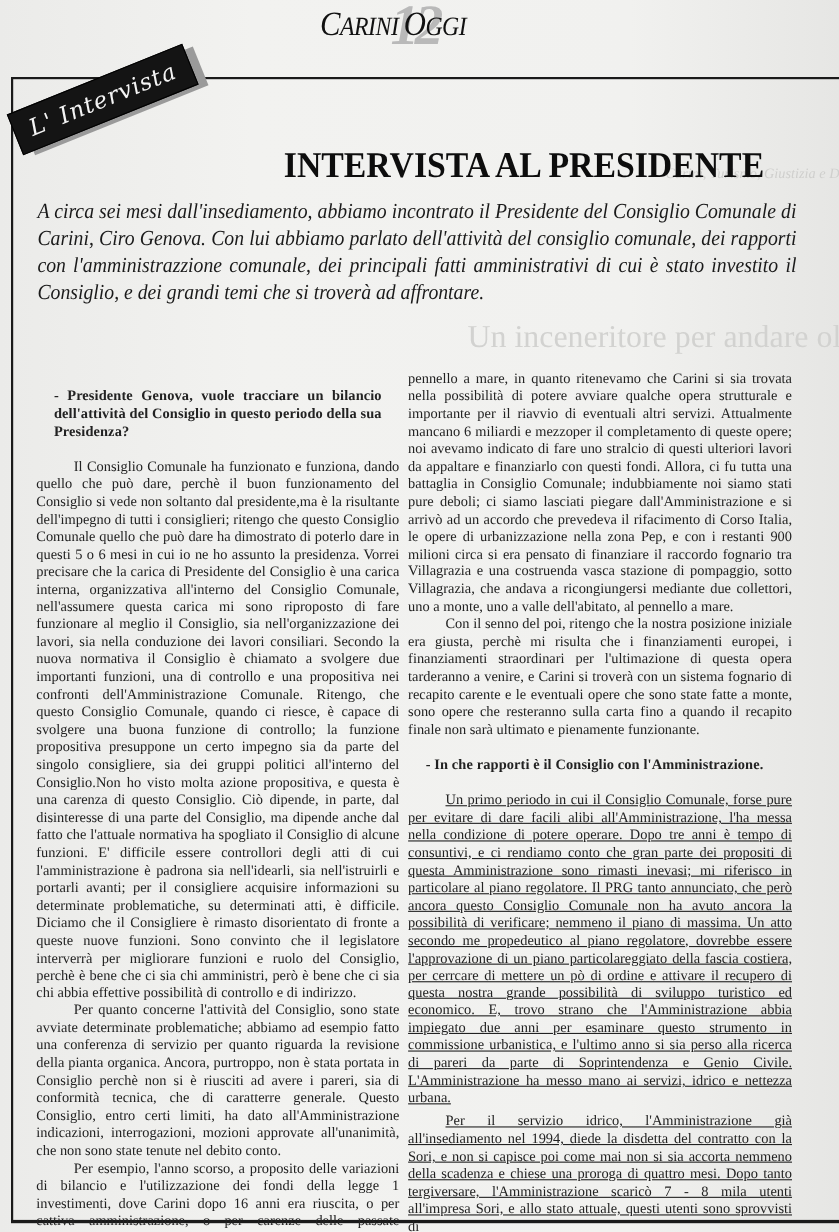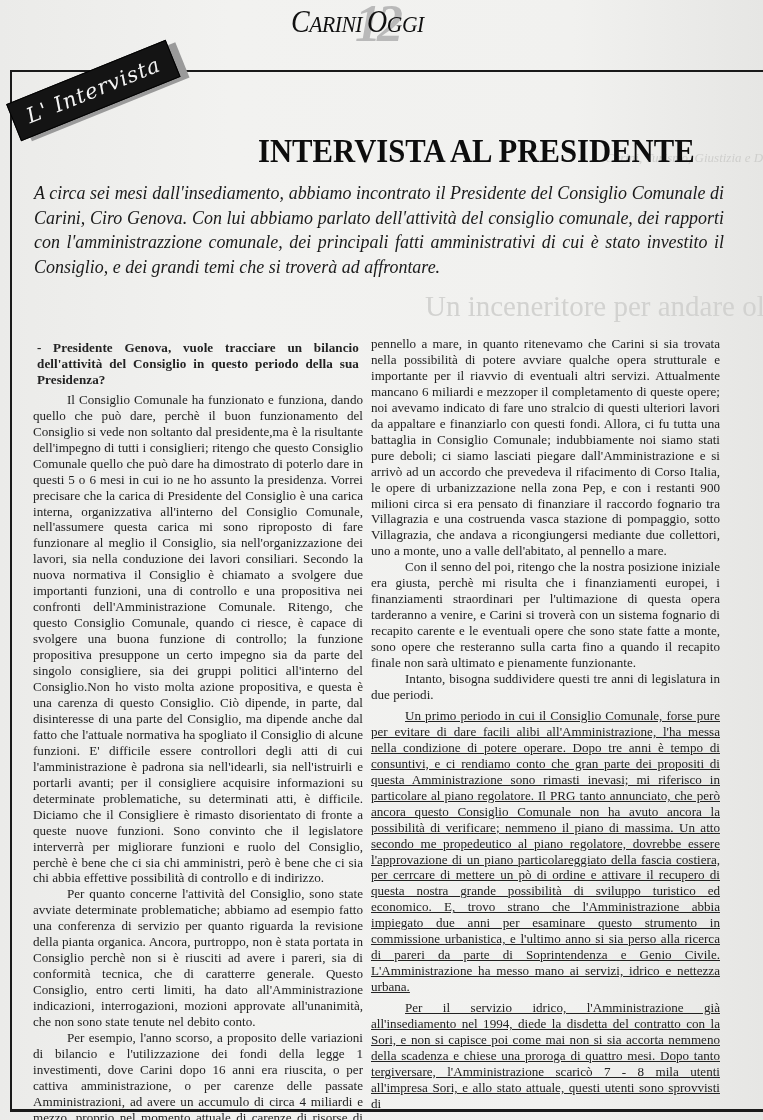--- a/index.html
+++ b/index.html
@@ -87,21 +87,21 @@
     .col {
       position: absolute; top: 336px;
       font-family: "Liberation Serif", serif; font-size: 13.1px; line-height: 15.95px;
       color: #222; text-align: justify;
     }
     .col-left { left: 33px; width: 330px; }
     .col-right { left: 371px; width: 349px; }
     .col p { margin: 0; text-indent: 34px; }
     .col p.noindent { text-indent: 0; }
     .col .q {
-      font-weight: bold; margin: 4px; text-indent: 0;
+      font-weight: bold; margin: 16px; text-indent: 0;
       letter-spacing: 0.1px;
     }
     .col p.gap { margin-top: 5px; text-decoration: underline; }
   </style>
 </head>
 <body>
 
 <div class="page-bg"></div>
 
 <div class="masthead">
@@ -128,16 +128,16 @@
 <div class="col col-left">
   <p class="q">- Presidente Genova, vuole tracciare un bilancio dell'attività del Consiglio in questo periodo della sua Presidenza?</p>
   <p>Il Consiglio Comunale ha funzionato e funziona, dando quello che può dare, perchè il buon funzionamento del Consiglio si vede non soltanto dal presidente,ma è la risultante dell'impegno di tutti i consiglieri; ritengo che questo Consiglio Comunale quello che può dare ha dimostrato di poterlo dare in questi 5 o 6 mesi in cui io ne ho assunto la presidenza. Vorrei precisare che la carica di Presidente del Consiglio è una carica interna, organizzativa all'interno del Consiglio Comunale, nell'assumere questa carica mi sono riproposto di fare funzionare al meglio il Consiglio, sia nell'organizzazione dei lavori, sia nella conduzione dei lavori consiliari. Secondo la nuova normativa il Consiglio è chiamato a svolgere due importanti funzioni, una di controllo e una propositiva nei confronti dell'Amministrazione Comunale. Ritengo, che questo Consiglio Comunale, quando ci riesce, è capace di svolgere una buona funzione di controllo; la funzione propositiva presuppone un certo impegno sia da parte del singolo consigliere, sia dei gruppi politici all'interno del Consiglio.Non ho visto molta azione propositiva, e questa è una carenza di questo Consiglio. Ciò dipende, in parte, dal disinteresse di una parte del Consiglio, ma dipende anche dal fatto che l'attuale normativa ha spogliato il Consiglio di alcune funzioni. E' difficile essere controllori degli atti di cui l'amministrazione è padrona sia nell'idearli, sia nell'istruirli e portarli avanti; per il consigliere acquisire informazioni su determinate problematiche, su determinati atti, è difficile. Diciamo che il Consigliere è rimasto disorientato di fronte a queste nuove funzioni. Sono convinto che il legislatore interverrà per migliorare funzioni e ruolo del Consiglio, perchè è bene che ci sia chi amministri, però è bene che ci sia chi abbia effettive possibilità di controllo e di indirizzo.</p>
   <p>Per quanto concerne l'attività del Consiglio, sono state avviate determinate problematiche; abbiamo ad esempio fatto una conferenza di servizio per quanto riguarda la revisione della pianta organica. Ancora, purtroppo, non è stata portata in Consiglio perchè non si è riusciti ad avere i pareri, sia di conformità tecnica, che di caratterre generale. Questo Consiglio, entro certi limiti, ha dato all'Amministrazione indicazioni, interrogazioni, mozioni approvate all'unanimità, che non sono state tenute nel debito conto.</p>
   <p>Per esempio, l'anno scorso, a proposito delle variazioni di bilancio e l'utilizzazione dei fondi della legge 1 investimenti, dove Carini dopo 16 anni era riuscita, o per cattiva amministrazione, o per carenze delle passate Amministrazioni, ad avere un accumulo di circa 4 miliardi e mezzo, proprio nel momento attuale di carenze di risorse di trasferimenti da parte di Enti pubblici superiori, noi avevamo dato, mi riferisco a quella parte del Consiglio che non si riconosce in questa Amministrazione, l'indicazione di completare le opere relative al depuratore e</p>
 </div>
 
 <div class="col col-right">
   <p class="noindent">pennello a mare, in quanto ritenevamo che Carini si sia trovata nella possibilità di potere avviare qualche opera strutturale e importante per il riavvio di eventuali altri servizi. Attualmente mancano 6 miliardi e mezzoper il completamento di queste opere; noi avevamo indicato di fare uno stralcio di questi ulteriori lavori da appaltare e finanziarlo con questi fondi. Allora, ci fu tutta una battaglia in Consiglio Comunale; indubbiamente noi siamo stati pure deboli; ci siamo lasciati piegare dall'Amministrazione e si arrivò ad un accordo che prevedeva il rifacimento di Corso Italia, le opere di urbanizzazione nella zona Pep, e con i restanti 900 milioni circa si era pensato di finanziare il raccordo fognario tra Villagrazia e una costruenda vasca stazione di pompaggio, sotto Villagrazia, che andava a ricongiungersi mediante due collettori, uno a monte, uno a valle dell'abitato, al pennello a mare.</p>
   <p>Con il senno del poi, ritengo che la nostra posizione iniziale era giusta, perchè mi risulta che i finanziamenti europei, i finanziamenti straordinari per l'ultimazione di questa opera tarderanno a venire, e Carini si troverà con un sistema fognario di recapito carente e le eventuali opere che sono state fatte a monte, sono opere che resteranno sulla carta fino a quando il recapito finale non sarà ultimato e pienamente funzionante.</p>
-  <p>Intanto, bisogna suddividere questi tre anni di legislatura in due periodi.</p>
+  <p class="q">- In che rapporti è il Consiglio con l'Amministrazione.</p>
   <p class="gap">Un primo periodo in cui il Consiglio Comunale, forse pure per evitare di dare facili alibi all'Amministrazione, l'ha messa nella condizione di potere operare. Dopo tre anni è tempo di consuntivi, e ci rendiamo conto che gran parte dei propositi di questa Amministrazione sono rimasti inevasi; mi riferisco in particolare al piano regolatore. Il PRG tanto annunciato, che però ancora questo Consiglio Comunale non ha avuto ancora la possibilità di verificare; nemmeno il piano di massima. Un atto secondo me propedeutico al piano regolatore, dovrebbe essere l'approvazione di un piano particolareggiato della fascia costiera, per cerrcare di mettere un pò di ordine e attivare il recupero di questa nostra grande possibilità di sviluppo turistico ed economico. E, trovo strano che l'Amministrazione abbia impiegato due anni per esaminare questo strumento in commissione urbanistica, e l'ultimo anno si sia perso alla ricerca di pareri da parte di Soprintendenza e Genio Civile. L'Amministrazione ha messo mano ai servizi, idrico e nettezza urbana.</p>
   <p class="gap">Per il servizio idrico, l'Amministrazione già all'insediamento nel 1994, diede la disdetta del contratto con la Sori, e non si capisce poi come mai non si sia accorta nemmeno della scadenza e chiese una proroga di quattro mesi. Dopo tanto tergiversare, l'Amministrazione scaricò 7 - 8 mila utenti all'impresa Sori, e allo stato attuale, questi utenti sono sprovvisti di</p>
 </div>
 
 </body></html>

